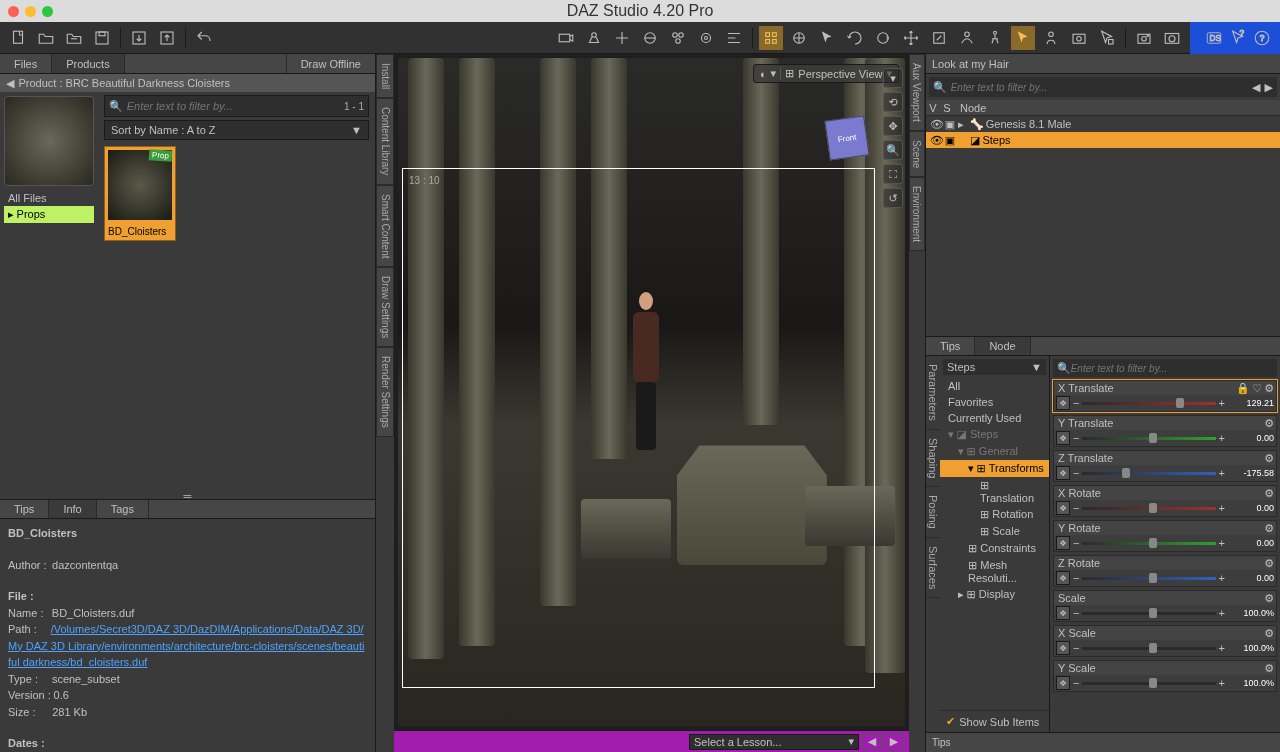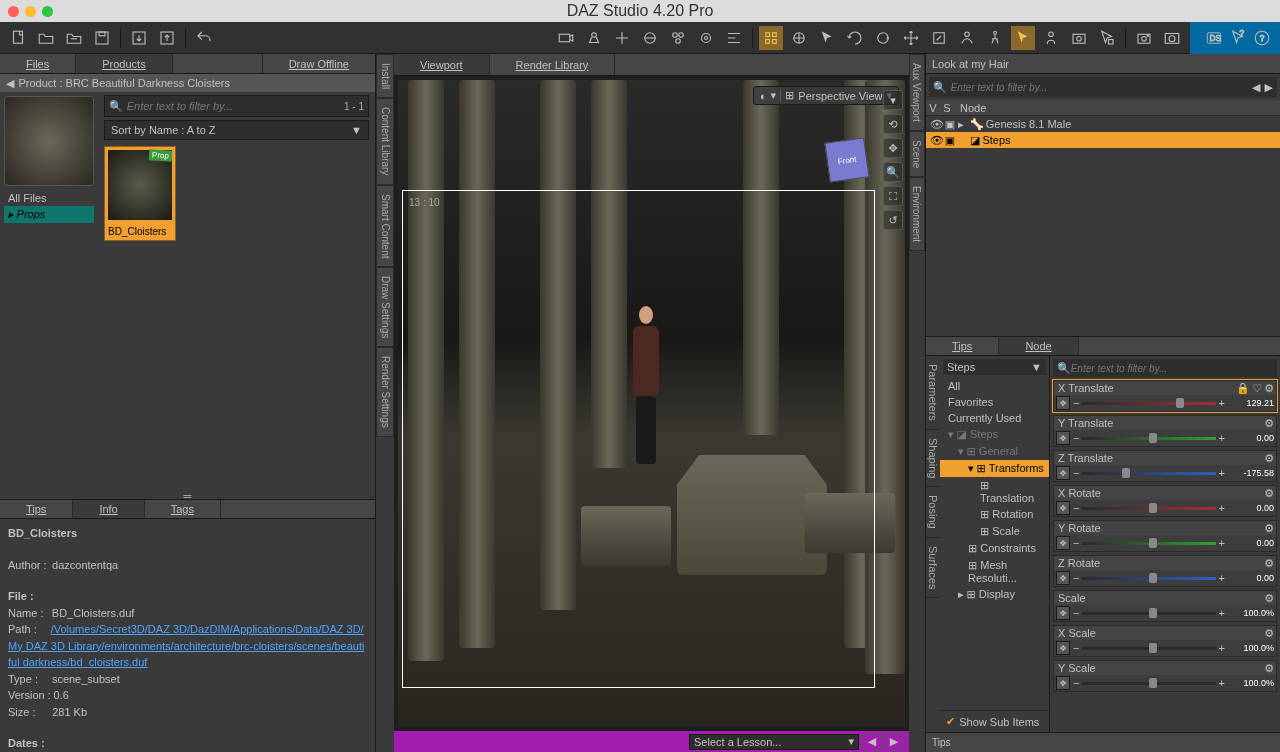--- a/index.html
+++ b/index.html
@@ -3,37 +3,37 @@
 <meta charset="utf-8">
 <style>
 * { margin: 0; padding: 0; box-sizing: border-box; font-family: Arial, sans-serif; font-size: 11px; }
 body { background: #2b2b2b; color: #c0c0c0; width: 1280px; height: 752px; overflow: hidden; }
 .titlebar { height: 22px; background: #dcdcdc; display: flex; align-items: center; padding: 0 8px; color: #333; position: relative; }
 .traffic-lights { display: flex; gap: 6px; }
 .tl { width: 11px; height: 11px; border-radius: 50%; }
 .tl.red { background: #ff5f57; } .tl.yellow { background: #febc2e; } .tl.green { background: #28c840; }
 .title-text { position: absolute; left: 50%; transform: translateX(-50%); font-size: 16px; text-align: center; }
 .toolbar { height: 32px; background: #313131; border-bottom: 1px solid #1a1a1a; display: flex; align-items: center; padding: 0 6px; gap: 4px; }
-.toolbar-right { height: 32px; background: #0369a1; display: flex; align-items: center; justify-content: flex-end; padding: 0 6px; }
+.toolbar-right { height: 32px; background: #1d4ed8; display: flex; align-items: center; justify-content: flex-end; padding: 0 6px; }
 .tb-btn { width: 24px; height: 24px; display: flex; align-items: center; justify-content: center; cursor: pointer; }
 .tb-btn svg { width: 18px; height: 18px; }
 .sep { width: 1px; height: 20px; background: #1a1a1a; margin: 0 2px; }
 .main { display: flex; height: 698px; }
 .left-panel { width: 376px; background: #3a3a3a; display: flex; flex-direction: column; border-right: 1px solid #1a1a1a; }
 .tabrow { height: 20px; background: #464646; display: flex; align-items: stretch; border-bottom: 1px solid #1a1a1a; }
-.tab { padding: 0 26px; display: flex; align-items: center; background: #464646; border-right: 1px solid #2a2a2a; cursor: pointer; text-decoration: underline; }
+.tab { padding: 0 14px; display: flex; align-items: center; background: #464646; border-right: 1px solid #2a2a2a; cursor: pointer; }
 .tab.active { background: #3a3a3a; }
 .tab.right { margin-left: auto; border-left: 1px solid #2a2a2a; border-right: none; }
 .product-header { background: #555; height: 18px; padding: 0 6px; display: flex; align-items: center; font-size: 10px; }
 .browser { display: flex; height: 180px; }
 .thumb-nav { width: 98px; padding: 4px; display: flex; flex-direction: column; }
 .thumb-nav img, .thumb-box { width: 90px; height: 90px; background: #2a2a2a; border: 1px solid #555; border-radius: 50% 50% 4px 4px; }
 .nav-list { font-size: 10px; margin-top: 4px; }
 .nav-item { padding: 2px 4px; }
-.nav-item.active { background: #0f766e; color: #000; font-style: italic; }
+.nav-item.active { background: #bef264; color: #000; }
 .browser-main { flex: 1; padding: 3px 6px; }
 .filter-row { display: flex; align-items: center; background: #2e2e2e; border: 1px solid #1a1a1a; height: 22px; padding: 0 4px; gap: 4px; }
 .filter-row input { flex: 1; background: transparent; border: none; color: #888; outline: none; font-style: italic; }
 .count { font-size: 10px; color: #aaa; }
 .sort-row { background: #2e2e2e; border: 1px solid #1a1a1a; height: 20px; margin-top: 3px; padding: 0 6px; display: flex; align-items: center; justify-content: space-between; font-size: 10px; }
 .thumb-item { width: 72px; margin-top: 6px; background: #f0a030; border: 1px solid #906020; display: flex; flex-direction: column; cursor: pointer; }
 .thumb-item .img { height: 70px; background: #2a2a2a; margin: 3px; position: relative; }
 .thumb-item .badge { position: absolute; top: 0; right: 0; background: #3a9d3a; color: #fff; font-size: 8px; padding: 1px 3px; transform: rotate(4deg); }
 .thumb-item .lbl { padding: 3px; font-size: 10px; color: #000; }
 .splitter { height: 6px; background: #3a3a3a; display: flex; align-items: center; justify-content: center; cursor: row-resize; }
@@ -382,24 +382,20 @@
 
   <div class="vside-l" style="position:relative">
     <div class="side-tab" style="position:static">Install</div>
     <div class="side-tab" style="position:static">Content Library</div>
     <div class="side-tab" style="position:static">Smart Content</div>
     <div class="side-tab" style="position:static">Draw Settings</div>
     <div class="side-tab" style="position:static">Render Settings</div>
   </div>
 
   <div class="center">
-    <div class="vp-tabs">
-      <div class="tab active">Viewport</div>
-      <div class="tab">Render Library</div>
-    </div>
     <div class="viewport">
       <div class="vp-bg">
         <div class="column" style="left:2%;top:0;height:90%"></div>
         <div class="column" style="left:12%;top:0;height:88%"></div>
         <div class="column" style="left:28%;top:0;height:82%"></div>
         <div class="column" style="left:38%;top:0;height:60%"></div>
         <div class="column" style="left:68%;top:0;height:55%"></div>
         <div class="column" style="left:88%;top:0;height:88%"></div>
         <div class="column" style="right:0;top:0;height:92%;width:40px"></div>
         <div class="figure">

